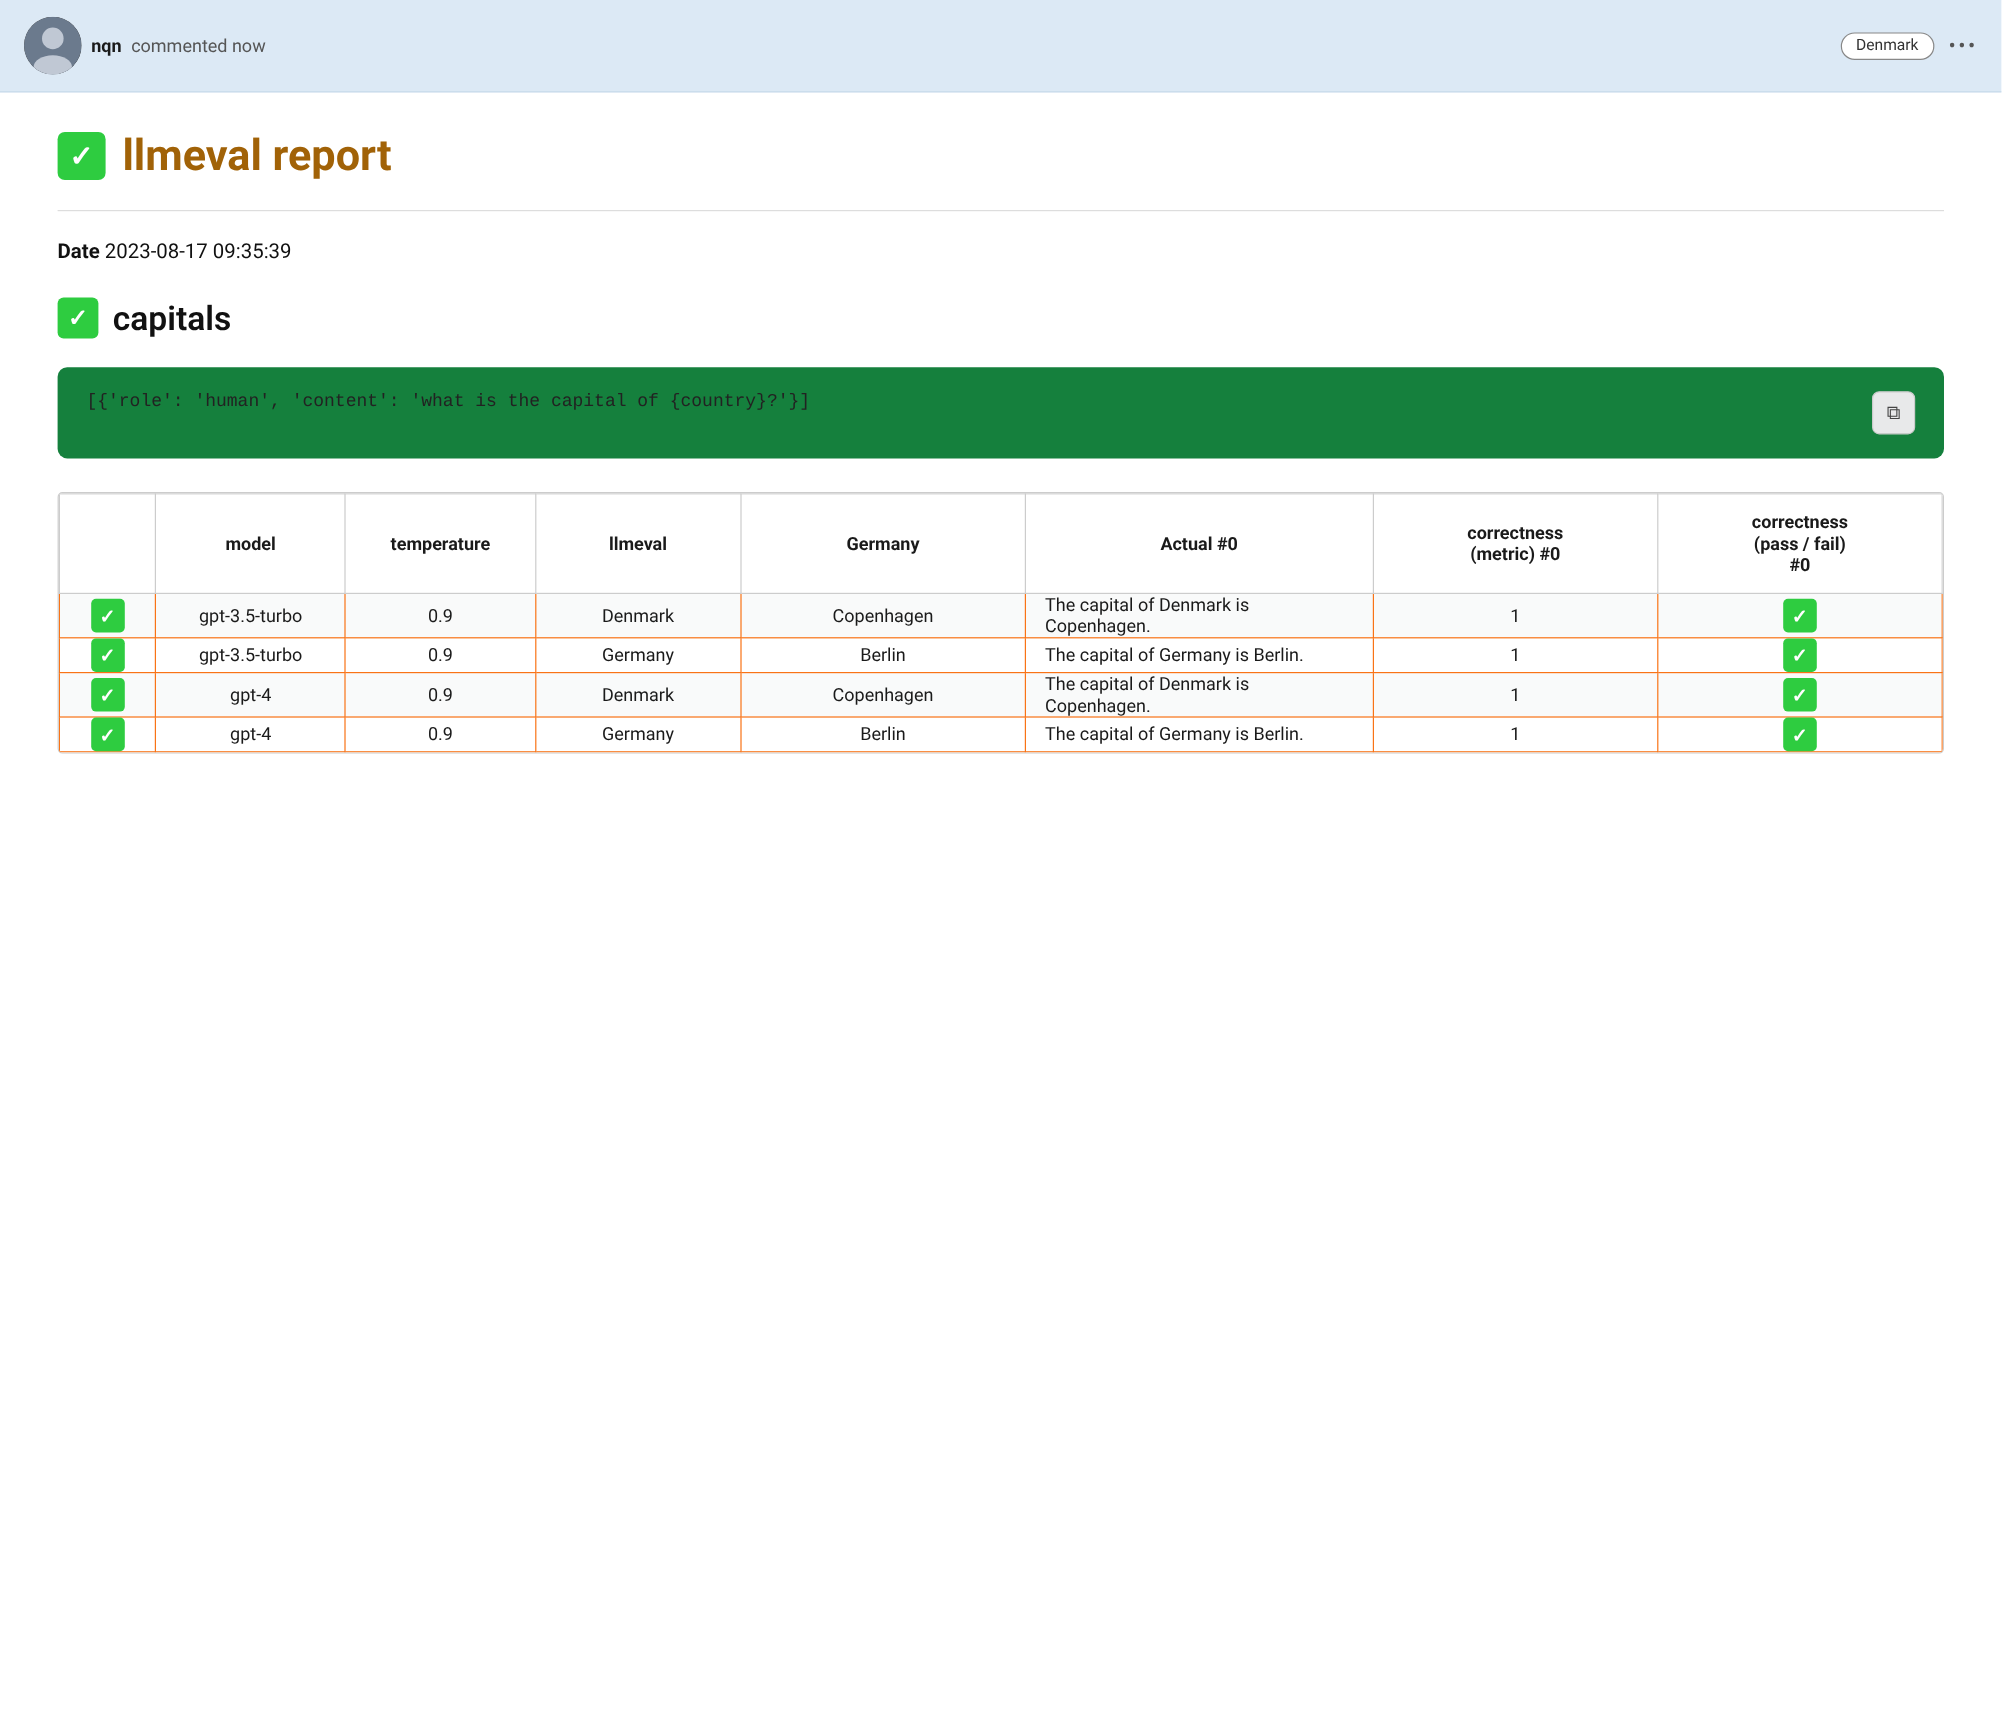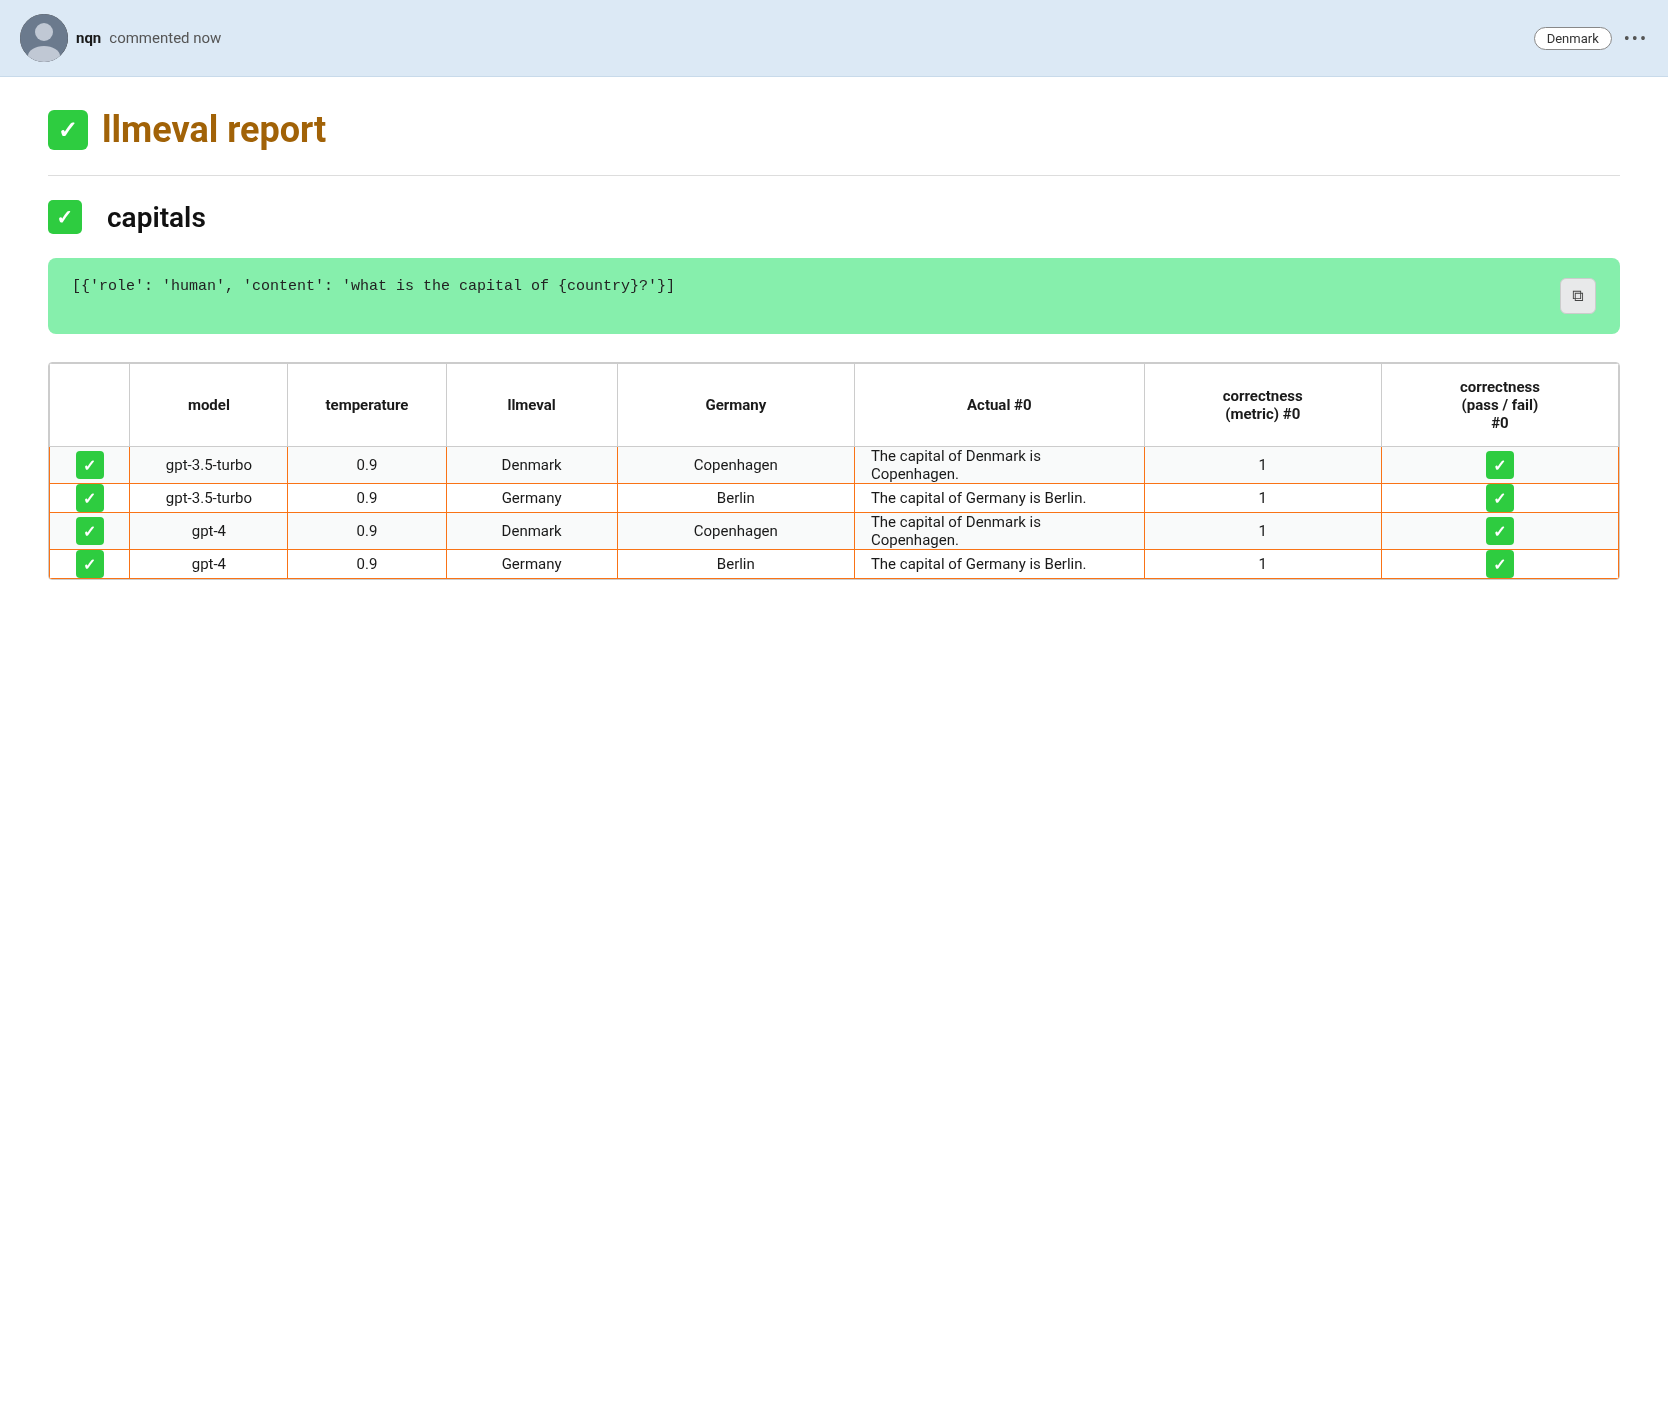--- a/index.html
+++ b/index.html
@@ -140,21 +140,21 @@
     }
 
     .date-label {
       font-weight: 700;
     }
 
     
     .section-title {
       display: flex;
       align-items: center;
-      gap: 25px;
+      gap: 12px;
       margin-bottom: 24px;
     }
 
     .section-title h2 {
       font-size: 28px;
       font-weight: 600;
       color: #111;
     }
 
     .green-check-md {
@@ -170,21 +170,21 @@
 
     .green-check-md::after {
       content: '✓';
       color: white;
       font-size: 20px;
       font-weight: 700;
     }
 
     
     .code-block {
-      background: #86efac;
+      background: #15803d;
       border-radius: 8px;
       padding: 20px 24px;
       margin-bottom: 28px;
       display: flex;
       align-items: flex-start;
       justify-content: space-between;
       gap: 16px;
     }
 
     .code-text {
@@ -303,20 +303,24 @@
 
   <div class="content-area">
 
     <div class="report-title">
       <div class="green-check-lg"></div>
       <h1>llmeval report</h1>
     </div>
 
     <hr class="divider">
 
+    <div class="date-line">
+      <span class="date-label">Date</span>
+      <span> 2023-08-17 09:35:39</span>
+    </div>
 
     <div class="section-title">
       <div class="green-check-md"></div>
       <h2>capitals</h2>
     </div>
 
     <div class="code-block">
       <span class="code-text">[{'role': 'human', 'content': 'what is the capital of {country}?'}]</span>
       <button class="copy-btn" title="Copy">
         <span>⧉</span>

